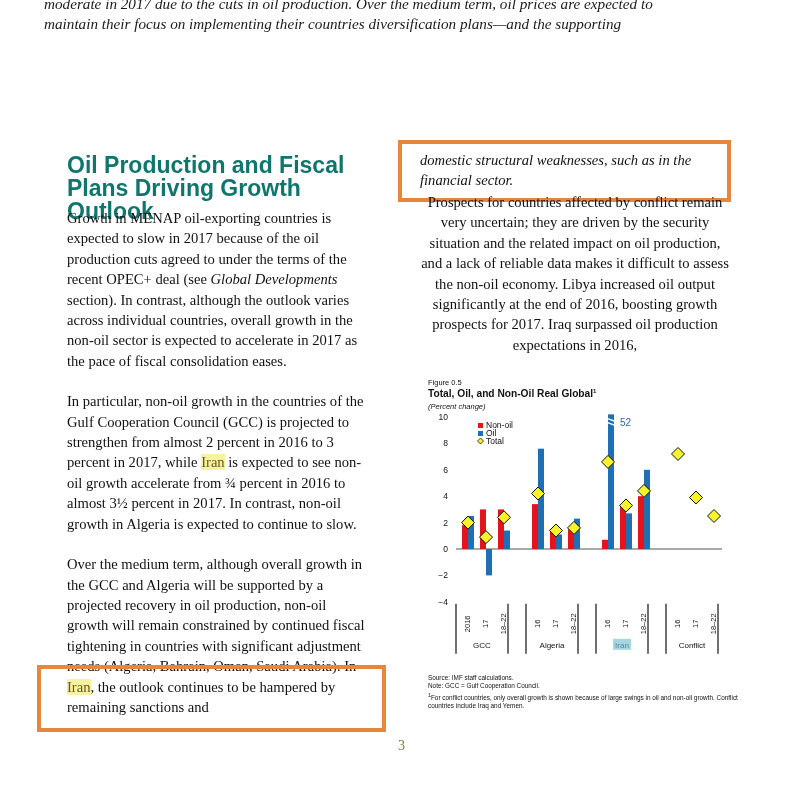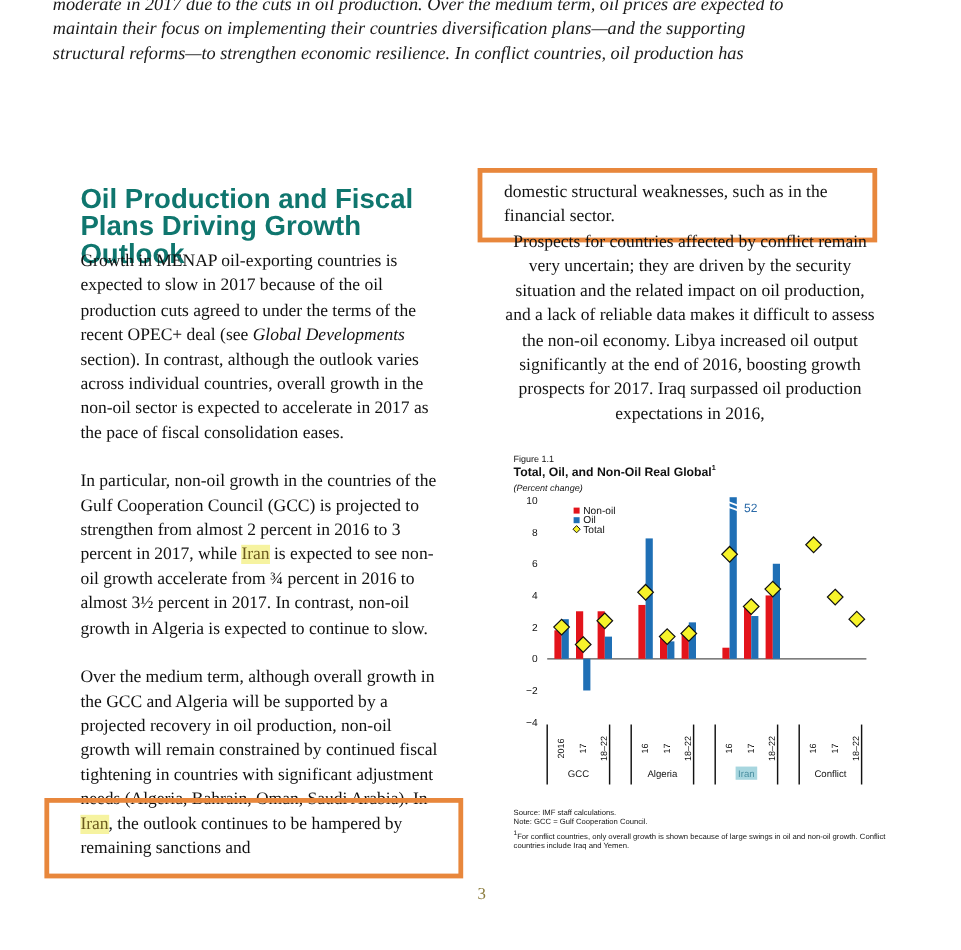--- a/index.html
+++ b/index.html
@@ -24,41 +24,40 @@
   .notes { position:absolute; left:428px; top:674px; width:320px; font-family:"Liberation Sans", sans-serif; font-size:6.4px; line-height:8.4px; color:#111; }
   .notes div { margin:0; }
   .pagenum { position:absolute; left:398px; top:738px; font-size:14px; color:#8a7a3a; }
 </style>
 </head>
 <body>
 
 <div class="intro">
   <p>moderate in 2017 due to the cuts in oil production. Over the medium term, oil prices are expected to</p>
   <p>maintain their focus on implementing their countries diversification plans—and the supporting</p>
-  <p>structural reforms—to strengthen economic resilience. In conflict countries, oil production has</p>
 </div>
 
 <h2 class="heading" style="margin:0">Oil Production and Fiscal Plans Driving Growth Outlook</h2>
 
 <div class="col left">
   <p><span>Growth in MENAP oil-exporting countries is expected to slow in 2017 because of the oil production cuts agreed to under the terms of the recent OPEC+ deal (see </span><i>Global Developments</i><span> section).  In contrast, although the outlook varies across individual countries, overall growth in the non-oil sector is expected to accelerate in 2017 as the pace of fiscal consolidation eases.</span></p>
   <p><span>In particular, non-oil growth in the countries of the Gulf Cooperation Council (GCC) is projected to strengthen from almost 2 percent in 2016 to 3 percent in 2017, while </span><span class="hl">Iran</span><span> is expected to see non-oil growth accelerate from ¾ percent in 2016 to almost 3½ percent in 2017. In contrast, non-oil growth in Algeria is expected to continue to slow.</span></p>
   <p><span>Over the medium term, although overall growth in the GCC and Algeria will be supported by a projected recovery in oil production, non-oil growth will remain constrained by continued fiscal tightening in countries with significant adjustment needs (Algeria, Bahrain, Oman, Saudi Arabia). In </span><span class="hl">Iran</span><span>, the outlook continues to be hampered by remaining sanctions and</span></p>
 </div>
 
 <div class="box box1"></div>
 
 <div class="box box2"></div>
-<div class="boxtext" style="left:420px; top:150px; width:305px;">domestic structural weaknesses, such as in the financial sector.</div>
+<div class="boxtext" style="left:420px; top:150px; width:305px;font-style:italic;">domestic structural weaknesses, such as in the financial sector.</div>
 
 <div class="col right">
   <p>Prospects for countries affected by conflict remain very uncertain; they are driven by the security situation and the related impact on oil production, and a lack of reliable data makes it difficult to assess the non-oil economy. Libya increased oil output significantly at the end of 2016, boosting growth prospects for 2017. Iraq surpassed oil production expectations in 2016,</p>
 </div>
 
-<div class="fig-label">Figure 1.1</div>
+<div class="fig-label">Figure 0.5</div>
 <div class="fig-title"><span>Total, Oil, and Non-Oil Real Global</span><sup>1</sup></div>
 <div class="fig-sub">(Percent change)</div>
 
 <svg id="chart" width="320" height="250">
     <text x="28" y="12" text-anchor="end" font-size="8.5" font-family="Liberation Sans, sans-serif" fill="#111">10</text>
     <text x="28" y="38.400000000000006" text-anchor="end" font-size="8.5" font-family="Liberation Sans, sans-serif" fill="#111">8</text>
     <text x="28" y="64.80000000000001" text-anchor="end" font-size="8.5" font-family="Liberation Sans, sans-serif" fill="#111">6</text>
     <text x="28" y="91.2" text-anchor="end" font-size="8.5" font-family="Liberation Sans, sans-serif" fill="#111">4</text>
     <text x="28" y="117.6" text-anchor="end" font-size="8.5" font-family="Liberation Sans, sans-serif" fill="#111">2</text>
     <text x="28" y="144" text-anchor="end" font-size="8.5" font-family="Liberation Sans, sans-serif" fill="#111">0</text>

